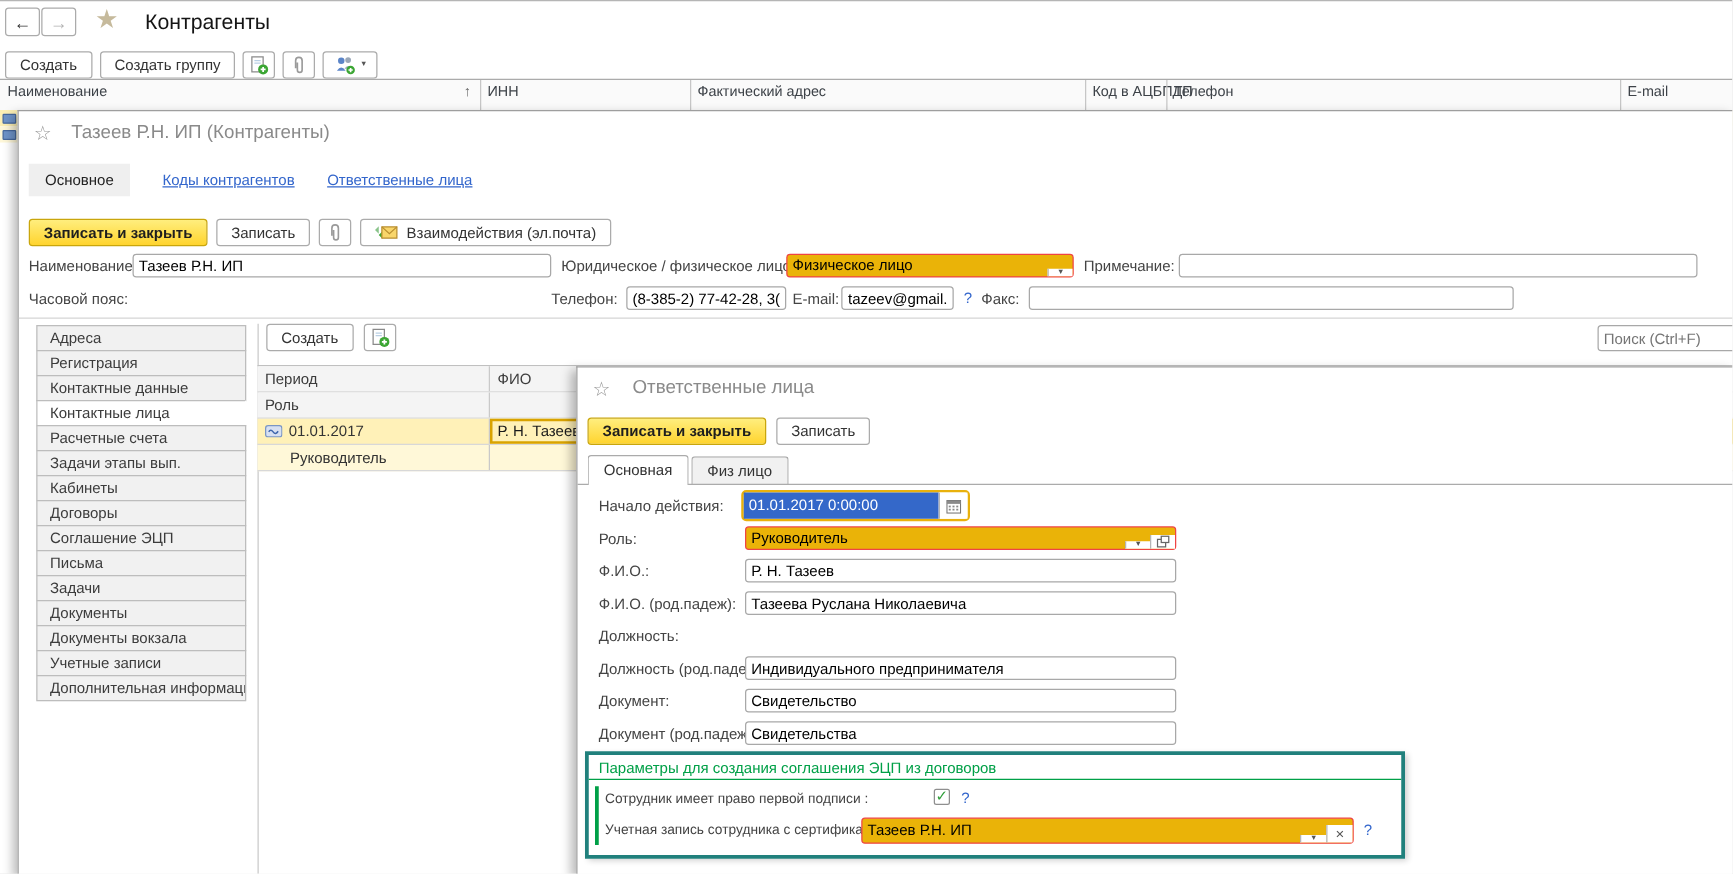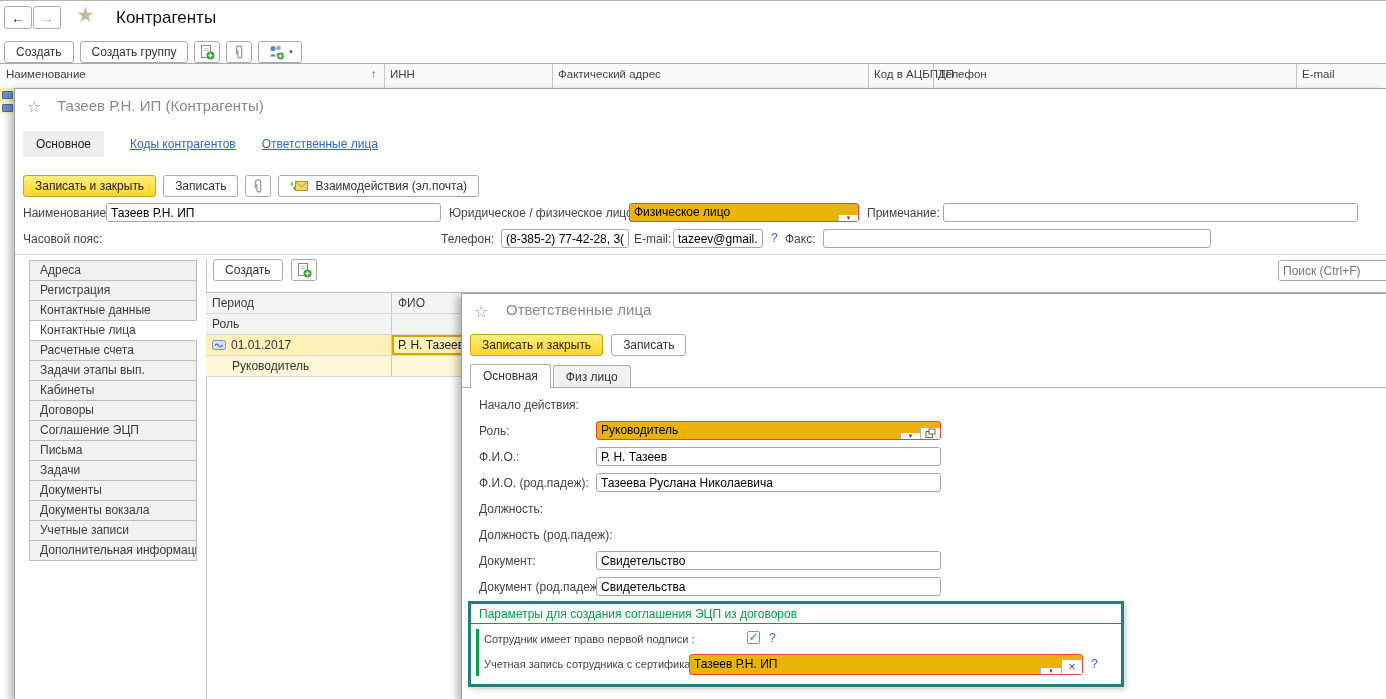--- a/index.html
+++ b/index.html
@@ -4,21 +4,21 @@
 <style>
   html,body{margin:0;padding:0;background:#e8e8e8}
   .stage{position:relative;width:1386px;height:699px;background:#fff;overflow:hidden;
          font-family:"Liberation Sans","DejaVu Sans",sans-serif;font-size:12px;color:#333}
   .abs{position:absolute}
   .win{position:absolute;background:#fff;border-top:1px solid #9e9e9e;border-left:1px solid #9e9e9e;
        box-shadow:-4px 3px 8px rgba(0,0,0,.28)}
   .btn{box-sizing:border-box;display:inline-flex;align-items:center;justify-content:center;gap:6px;
        height:22px;padding:0 11px;border:1px solid #ababab;border-radius:3px;background:#fff;
        font-size:12px;color:#333;white-space:nowrap;cursor:default}
-  .btn-yellow{background:linear-gradient(#ffee7e,#ffd42e);border-color:#c9a60c;font-weight:normal;color:#1e1e1e}
+  .btn-yellow{background:linear-gradient(#ffee7e,#ffd42e);border-color:#c9a60c;font-weight:bold;color:#1e1e1e}
   .iconbtn{width:26px;padding:0}
   .lbl{position:absolute;color:#444;white-space:nowrap}
   .inp{position:absolute;box-sizing:border-box;height:19px;border:1px solid #a8a8a8;border-radius:3px;
        background:#fff;font-family:inherit;font-size:12px;color:#000;padding:0 4px}
   .combo{position:absolute;box-sizing:border-box;height:19px;border:1px solid #ef4444;border-radius:3px;
          background:#eab308;display:flex;align-items:flex-end}
   .combo .cval{flex:1;padding:0 4px;line-height:17px;color:#000;white-space:nowrap;overflow:hidden}
   .cbtn{width:19px;display:flex;align-items:center;justify-content:center;border-left:1px solid #b5b5b5;
         background:#fff;font-size:6px;color:#555}
   .caret{font-size:6px;color:#555}
@@ -241,20 +241,37 @@
       <button class="btn">Записать</button>
     </div>
 
     <div class="abs" style="left:8px;top:70px;display:flex;align-items:flex-end;gap:2px">
       <div class="tab active">Основная</div>
       <div class="tab">Физ лицо</div>
     </div>
     <div class="abs" style="left:0;right:0;top:93px;border-top:1px solid #ababab"></div>
 
     <span class="lbl" style="left:17px;top:104px">Начало действия:</span>
+    <div class="abs" style="left:131px;top:98px;display:flex;height:21px;border:2px solid #e9b10c;border-radius:4px;background:#fff;align-items:stretch">
+      <div style="width:148px;background:#3468c9;color:#fff;line-height:21px;padding:0 4px;font-size:12px;white-space:nowrap">01.01.2017  0:00:00</div>
+      <div style="width:22px;display:flex;align-items:center;justify-content:center;border-left:1px solid #b5b5b5;background:#fff">
+        <svg width="12" height="12" viewBox="0 0 12 12">
+          <rect x="0.5" y="1.5" width="11" height="10" fill="#fff" stroke="#777"></rect>
+          <rect x="0.5" y="1.5" width="11" height="2.6" fill="#8a8a8a"></rect>
+          <g fill="#8a8a8a">
+            <rect x="2" y="5.5" width="1.6" height="1.4"></rect>
+              <rect x="5" y="5.5" width="1.6" height="1.4"></rect>
+              <rect x="8" y="5.5" width="1.6" height="1.4"></rect>
+            <rect x="2" y="8" width="1.6" height="1.4"></rect>
+              <rect x="5" y="8" width="1.6" height="1.4"></rect>
+              <rect x="8" y="8" width="1.6" height="1.4"></rect>
+          </g>
+        </svg>
+      </div>
+    </div>
 
     <span class="lbl" style="left:17px;top:130px">Роль:</span>
     <div class="combo" style="left:134px;top:127px;width:345px">
       <div class="cval">Руководитель</div>
       <div class="cbtn">▼</div>
       <div class="cbtn">
         <svg width="11" height="11" viewBox="0 0 11 11">
           <rect x="1" y="3.5" width="6.5" height="6" fill="#fff" stroke="#666"></rect>
           <rect x="4" y="1" width="6" height="5" fill="#fff" stroke="#666"></rect>
         </svg>
@@ -263,20 +280,21 @@
 
     <span class="lbl" style="left:17px;top:156px">Ф.И.О.:</span>
     <input class="inp" style="left: 134px; top: 153px; width: 345px;" value="Р. Н. Тазеев">
 
     <span class="lbl" style="left:17px;top:182px">Ф.И.О.  (род.падеж):</span>
     <input class="inp" style="left: 134px; top: 179px; width: 345px;" value="Тазеева Руслана Николаевича">
 
     <span class="lbl" style="left:17px;top:208px">Должность:</span>
 
     <span class="lbl" style="left:17px;top:234px">Должность  (род.падеж):</span>
+    <input class="inp" style="left: 134px; top: 231px; width: 345px;" value="Индивидуального предпринимателя">
 
     <span class="lbl" style="left:17px;top:260px">Документ:</span>
     <input class="inp" style="left: 134px; top: 257px; width: 345px;" value="Свидетельство">
 
     <span class="lbl" style="left:17px;top:286px">Документ (род.падеж):</span>
     <input class="inp" style="left: 134px; top: 283px; width: 345px;" value="Свидетельства">
 
     <div class="abs" style="left:6px;top:307px;width:650px;height:80px;border:3px solid #20807c;background:#fff;box-shadow:2px 2px 5px rgba(0,0,0,.2)">
       <span class="abs" style="left:8px;top:3px;color:#00a047;font-size:12px;white-space:nowrap">Параметры для создания соглашения ЭЦП из договоров</span>
       <div class="abs" style="left:0;right:0;top:19px;border-top:1px solid #00a047"></div>

